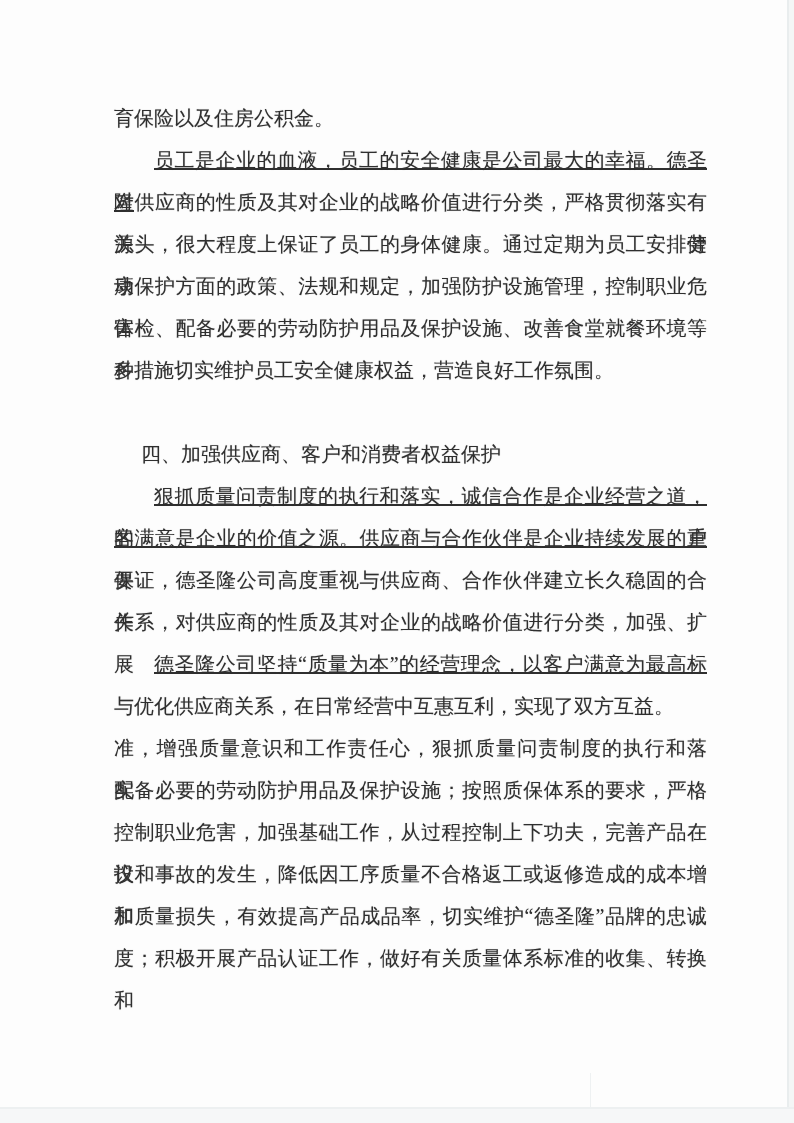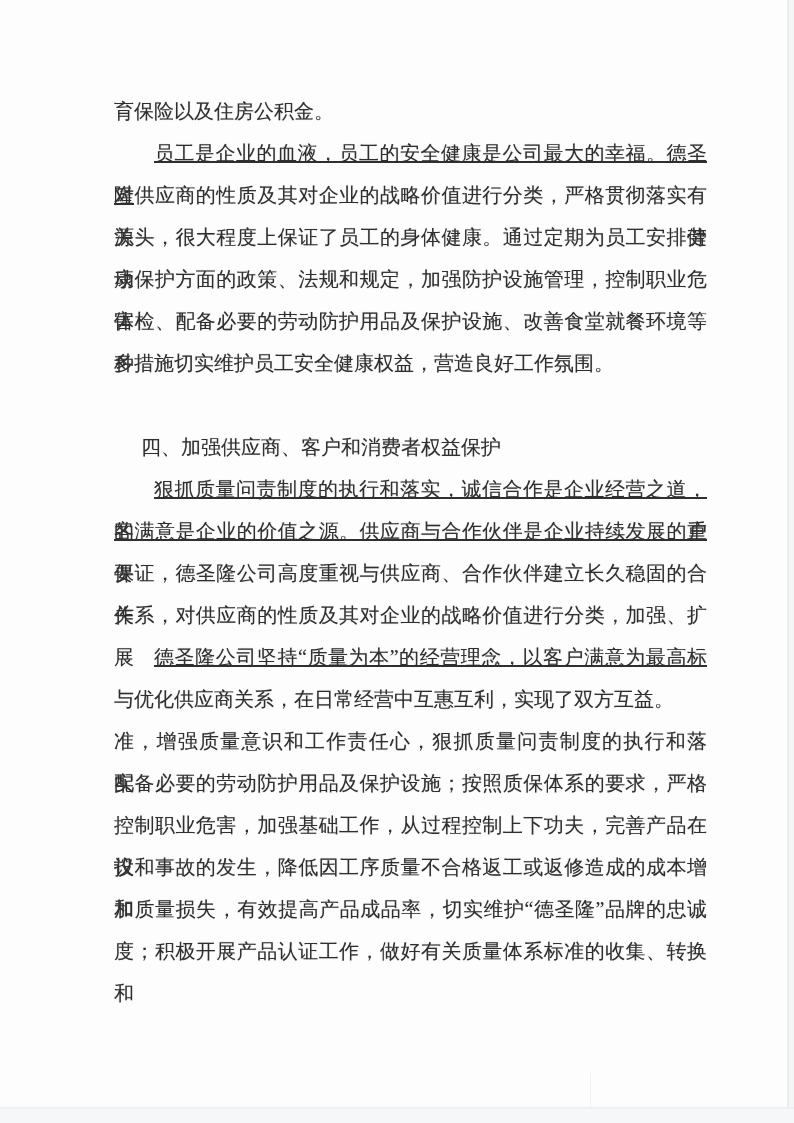--- a/index.html
+++ b/index.html
@@ -11,21 +11,21 @@
     position: relative;
     width: 794px;
     height: 1123px;
     background: #fdfdfd;
     overflow: hidden;
     font-family: "Liberation Serif", "DejaVu Serif", serif;
   }
   .text-block {
     position: absolute;
     left: 114px;
-    top: 90px;
+    top: 97px;
     width: 593px;
   }
   .doc-line {
     height: 42px;
     line-height: 42px;
     font-size: 20px;
     color: #2f2f2f;
     text-shadow: 0 0 1px rgba(90, 90, 90, 0.45);
     text-align: justify;
     text-align-last: left;

